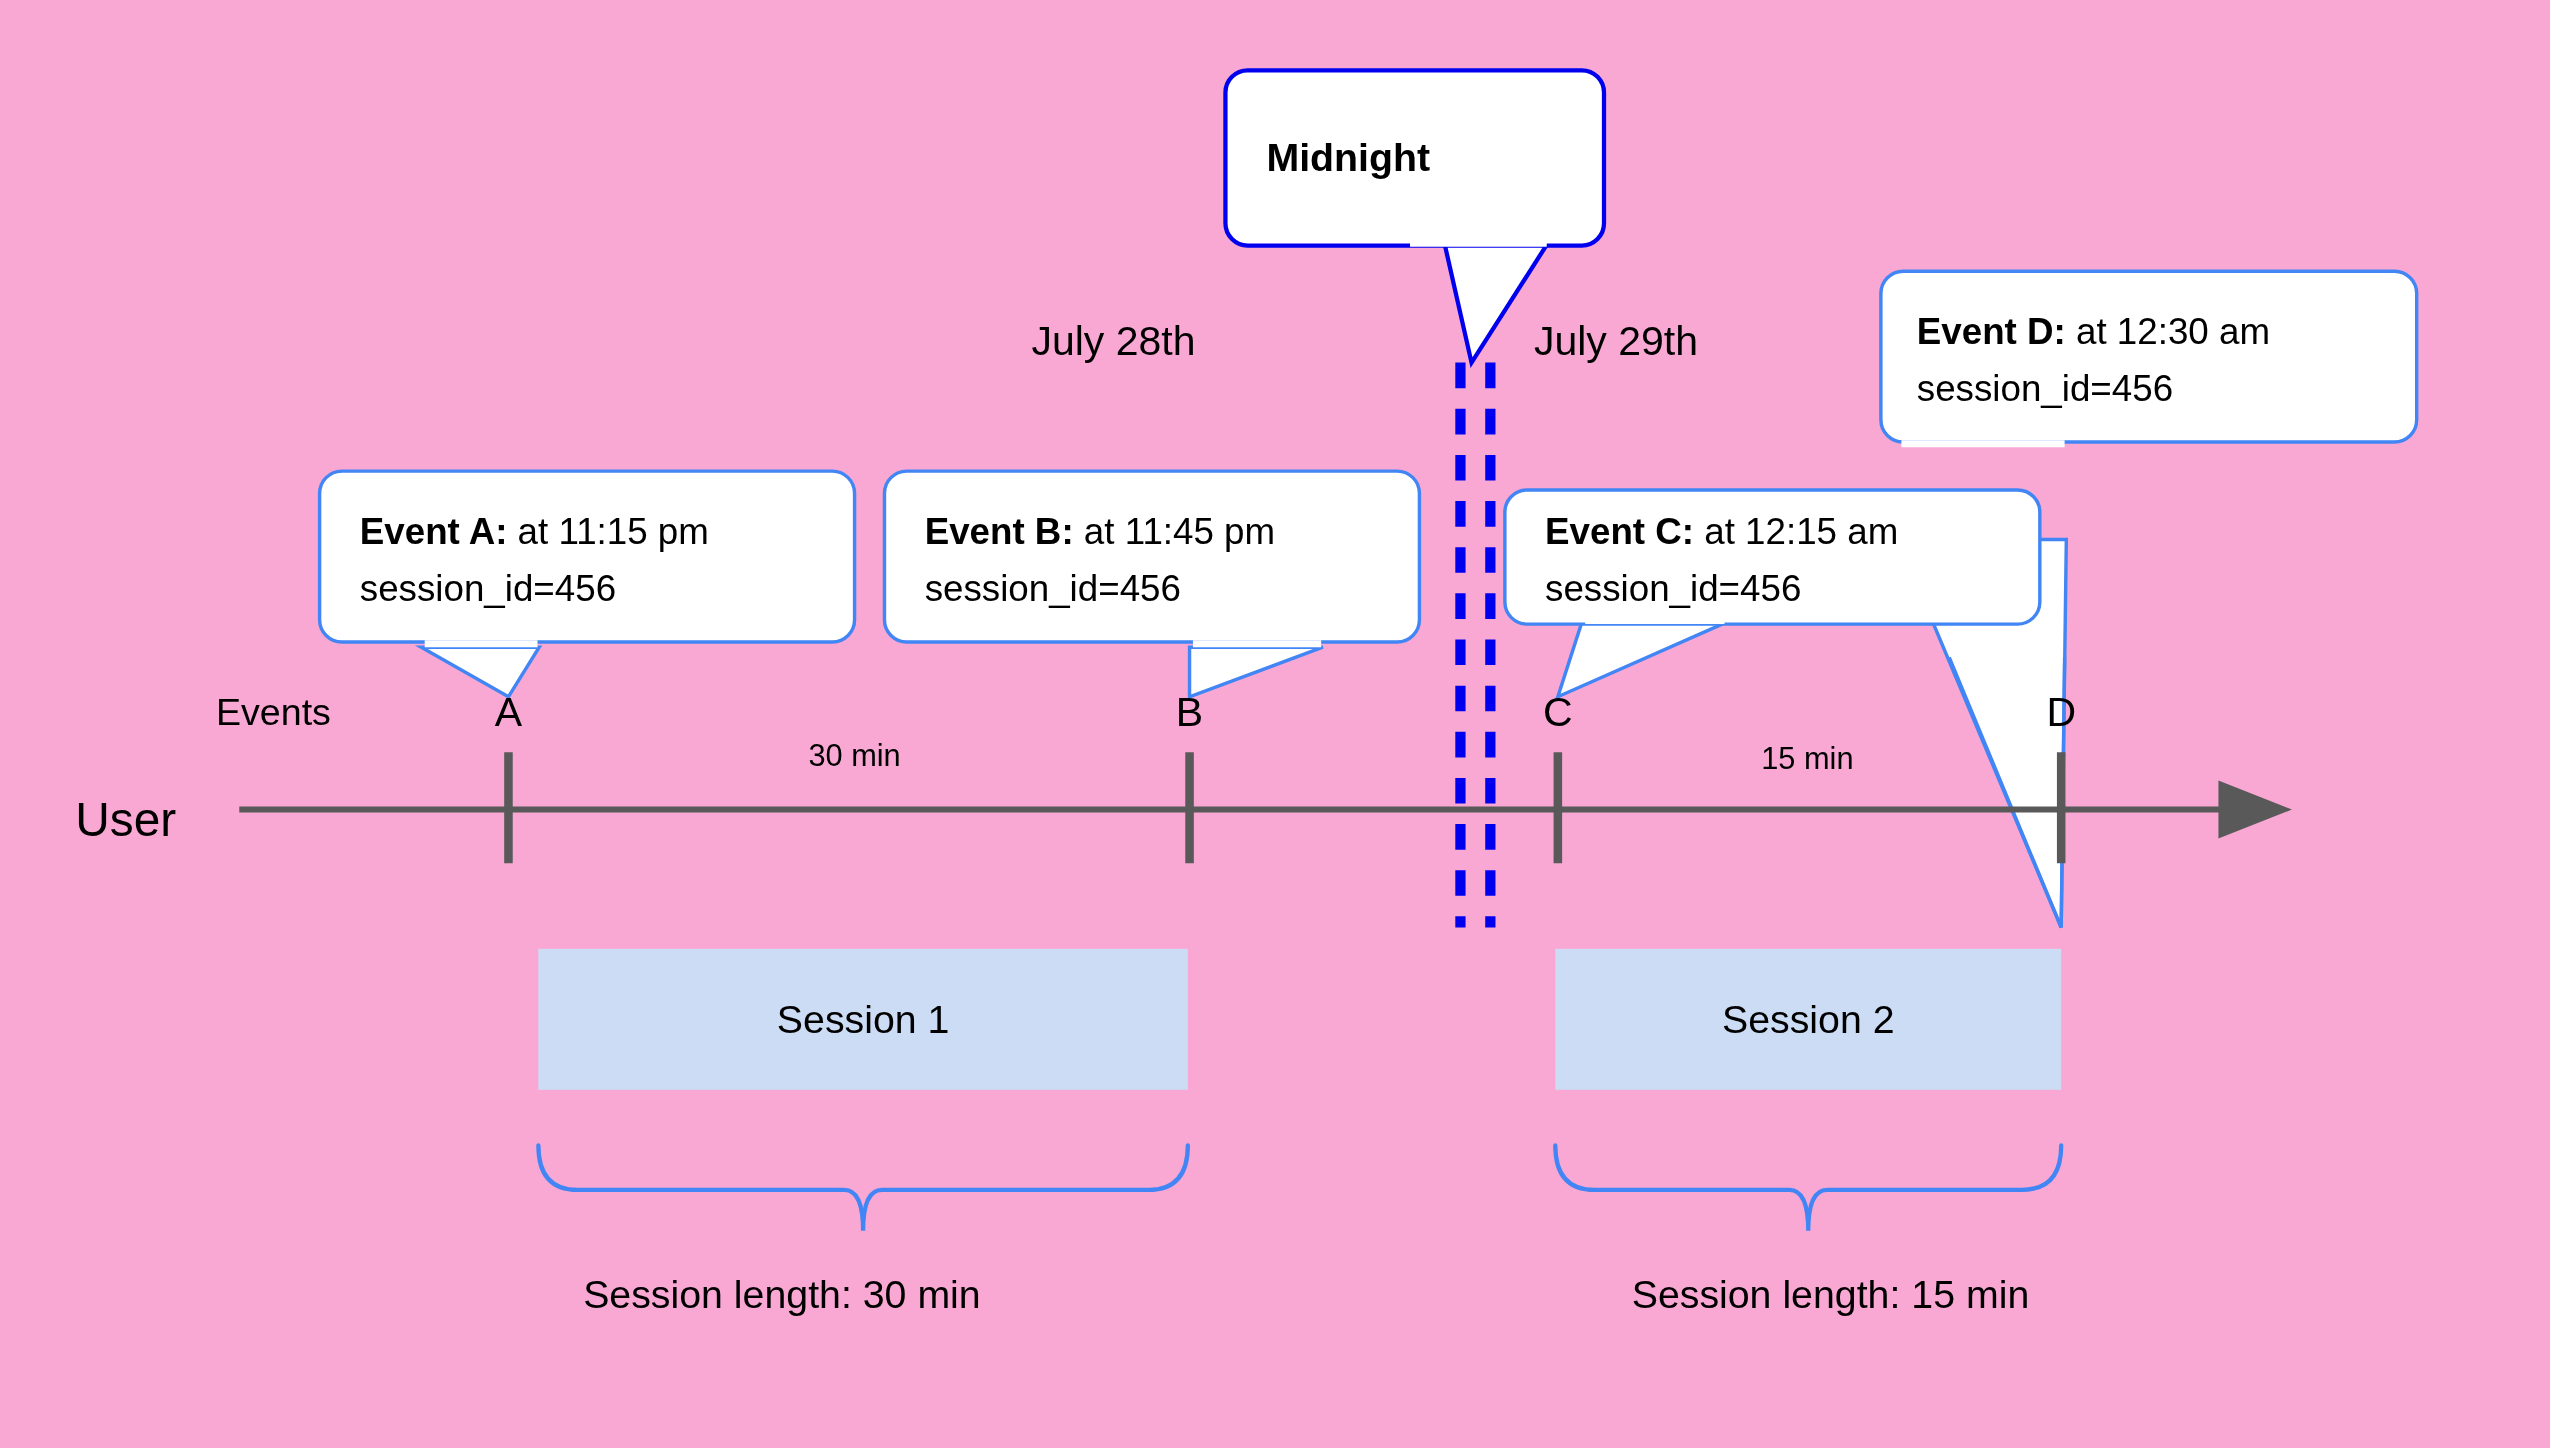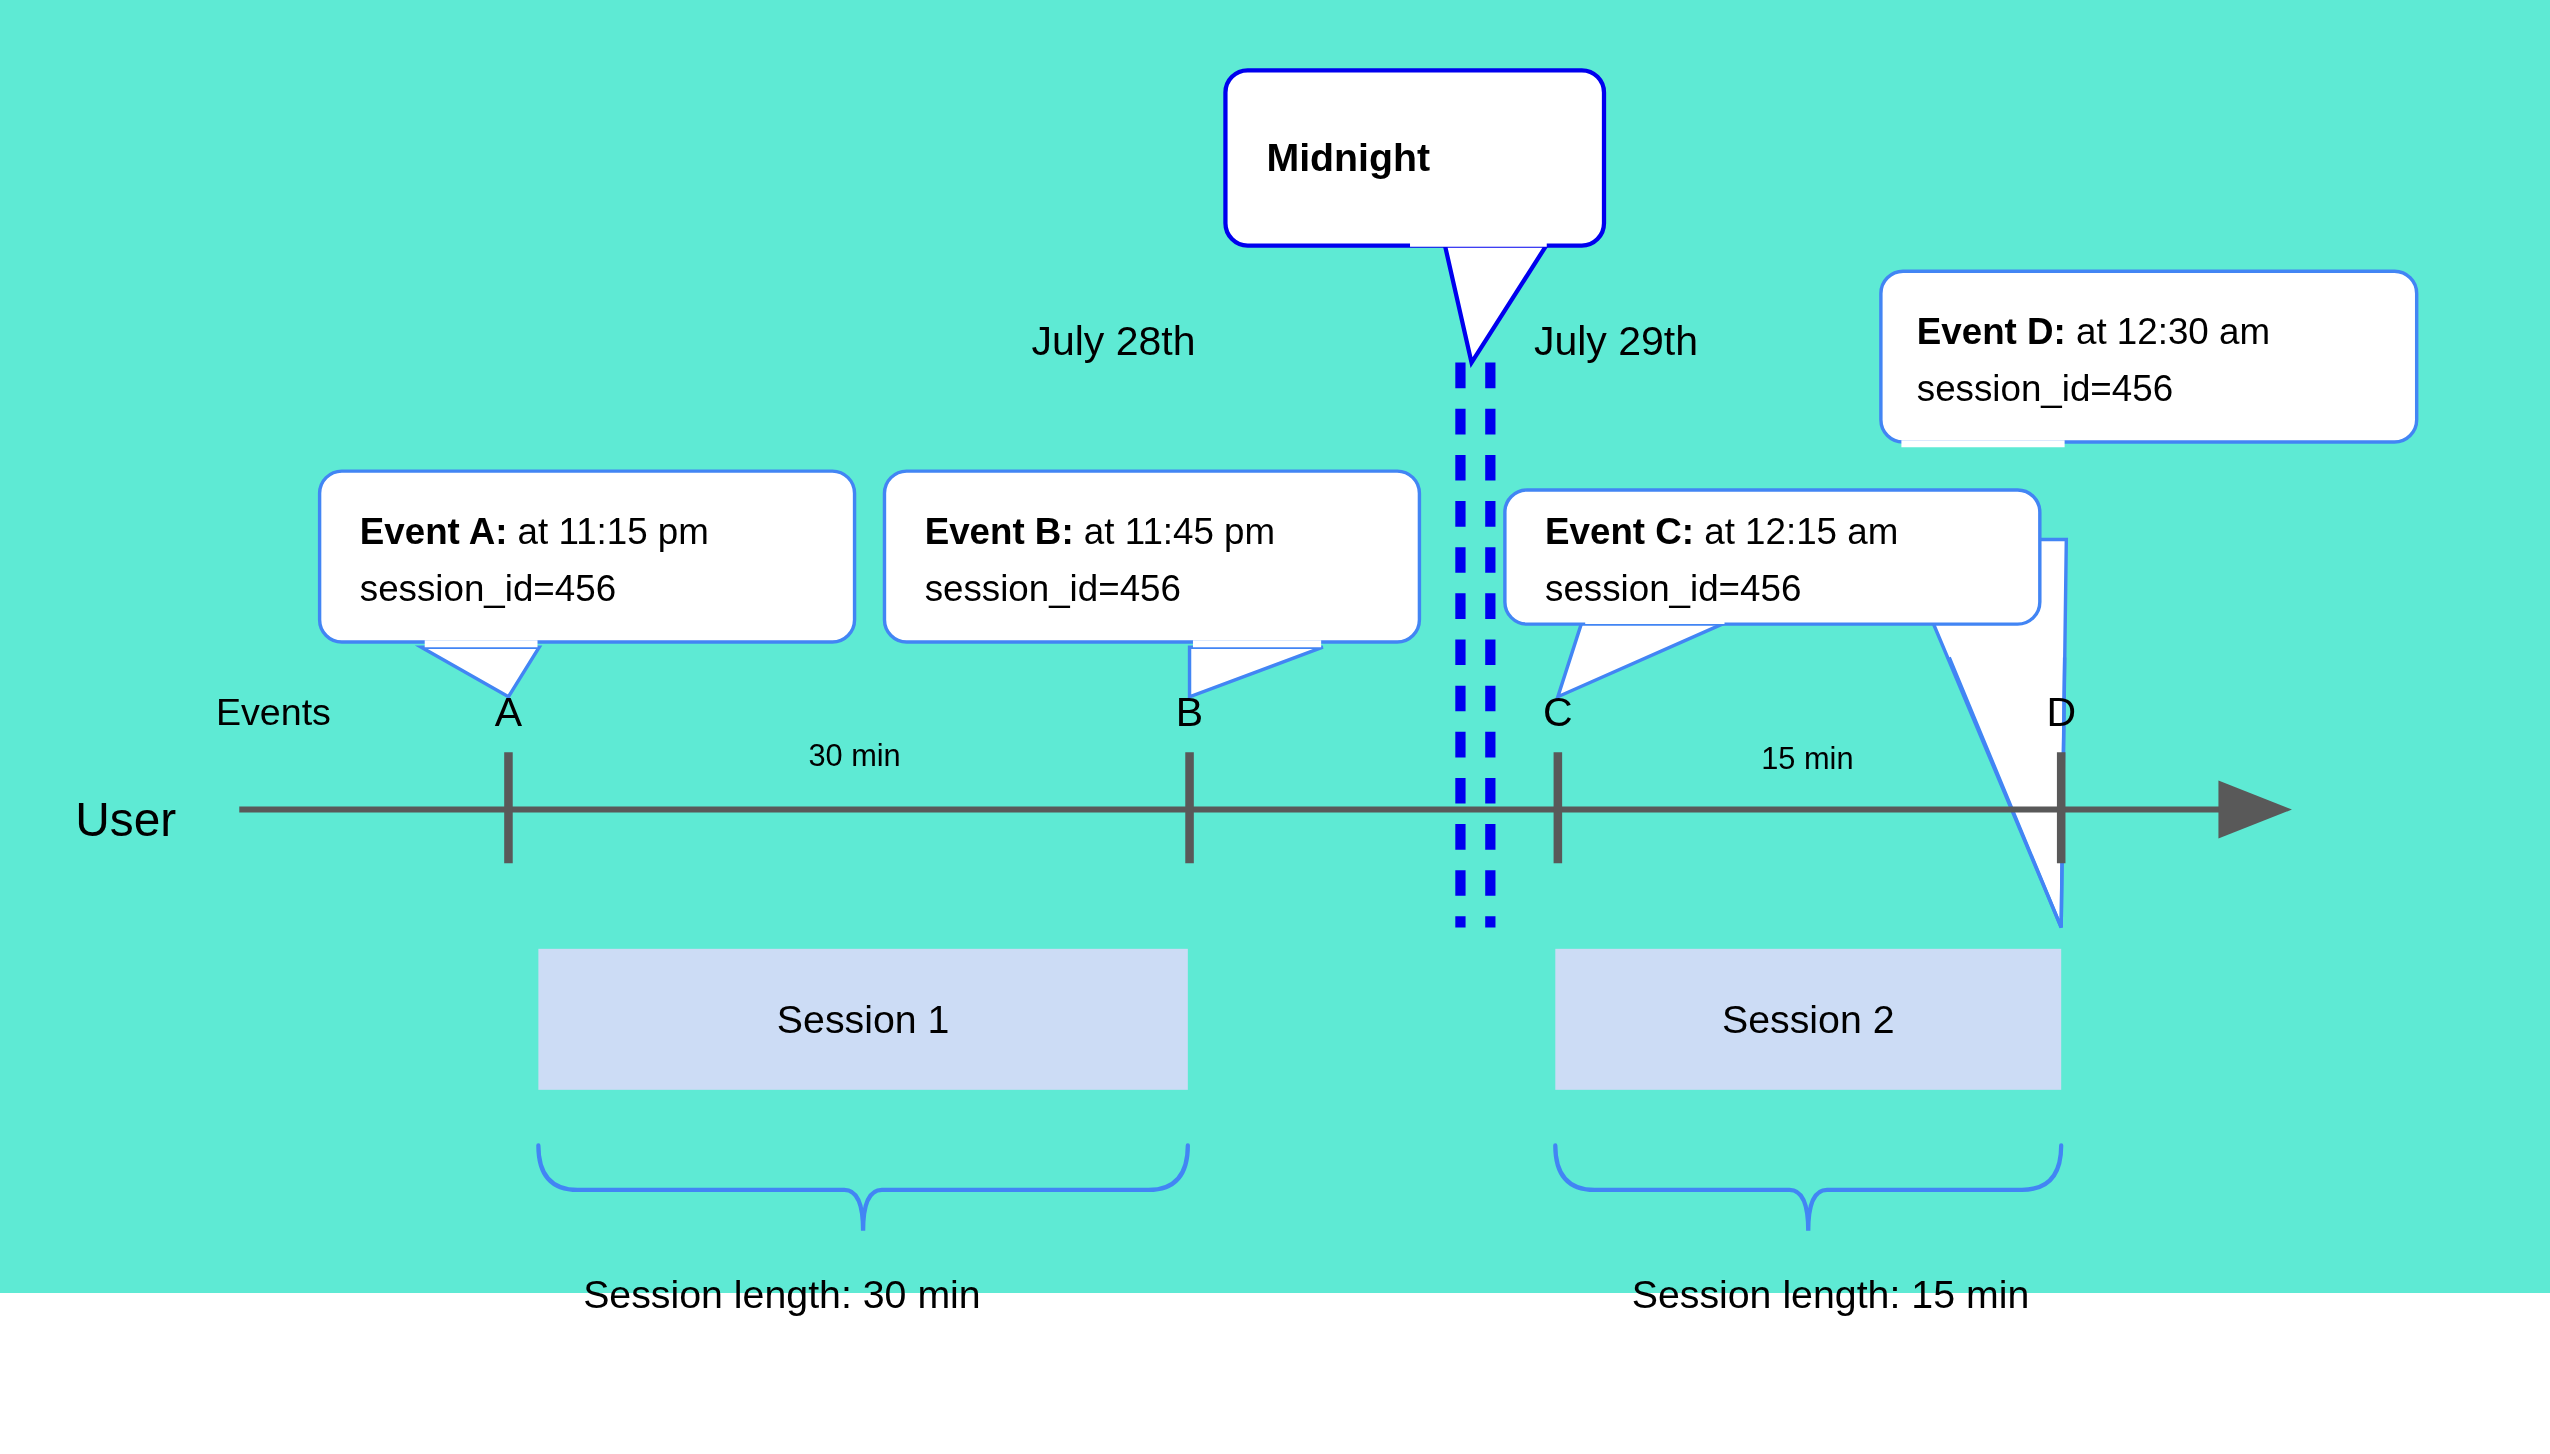--- a/index.html
+++ b/index.html
@@ -9,22 +9,22 @@
   }
   body {
     width: 2550px;
     height: 1455px;
     font-family: "Liberation Sans", sans-serif;
     overflow: hidden;
   }
   #diagram-root {
     position: relative;
     width: 2550px;
-    height: 1293px;
-    background: #5eead4;
+    height: 1448px;
+    background: #f9a8d4;
   }
   svg.canvas {
     position: absolute;
     top: 0;
     left: 0;
     width: 2550px;
     height: 1455px;
   }
   text {
     font-family: "Liberation Sans", sans-serif;

